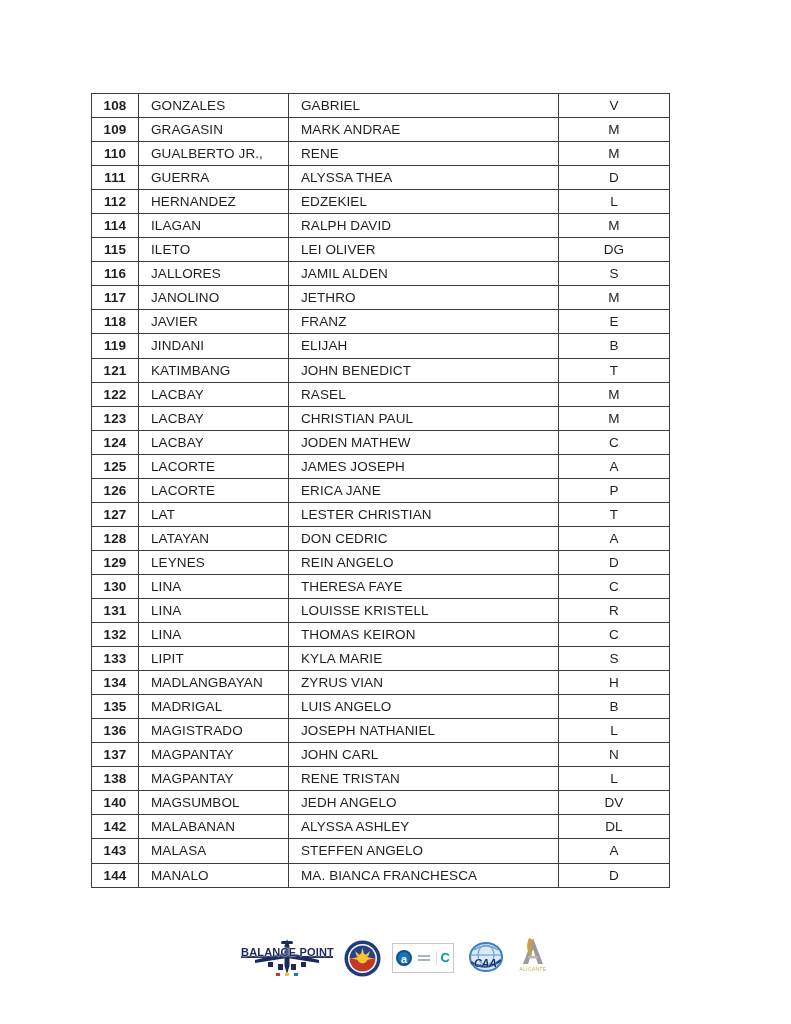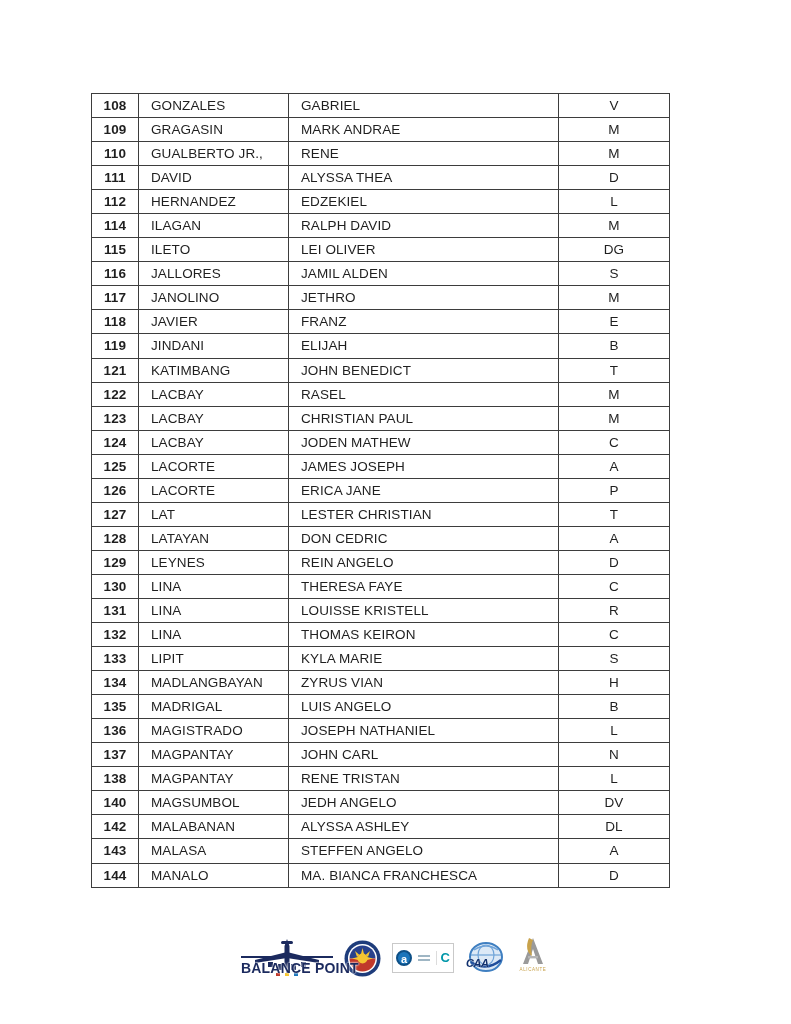--- a/index.html
+++ b/index.html
@@ -61,25 +61,25 @@
 
   
   .bp-logo {
     position: relative;
     width: 92px;
     height: 44px;
   }
   .bp-logo svg { display: block; }
   .bp-label {
     position: absolute;
-    top: 24px;
+    top: 10px;
     left: 0;
     width: 100%;
     text-align: center;
-    font-size: 14px;
+    font-size: 11px;
     font-weight: bold;
     color: #1b2a5e;
     letter-spacing: 0.2px;
     text-shadow: 0 0 2px #ffffff, 0 0 2px #ffffff;
     white-space: nowrap;
   }
 
   
   .seal-logo {
     width: 37px;
@@ -130,21 +130,21 @@
   }
 
   
   .caa-logo {
     position: relative;
     width: 40px;
     height: 40px;
   }
   .caa-label {
     position: absolute;
-    left: 1px;
+    left: 9px;
     bottom: 9px;
     font-size: 11px;
     font-weight: bold;
     font-style: italic;
     color: #10306e;
     text-shadow: 0 0 1px #ffffff;
     letter-spacing: -0.5px;
   }
 
   
@@ -188,21 +188,21 @@
           <td>M</td>
         </tr>
         <tr>
           <td>110</td>
           <td>GUALBERTO JR.,</td>
           <td>RENE</td>
           <td>M</td>
         </tr>
         <tr>
           <td>111</td>
-          <td>DAVID</td>
+          <td>GUERRA</td>
           <td>ALYSSA THEA</td>
           <td>D</td>
         </tr>
         <tr>
           <td>112</td>
           <td>HERNANDEZ</td>
           <td>EDZEKIEL</td>
           <td>L</td>
         </tr>
         <tr>

